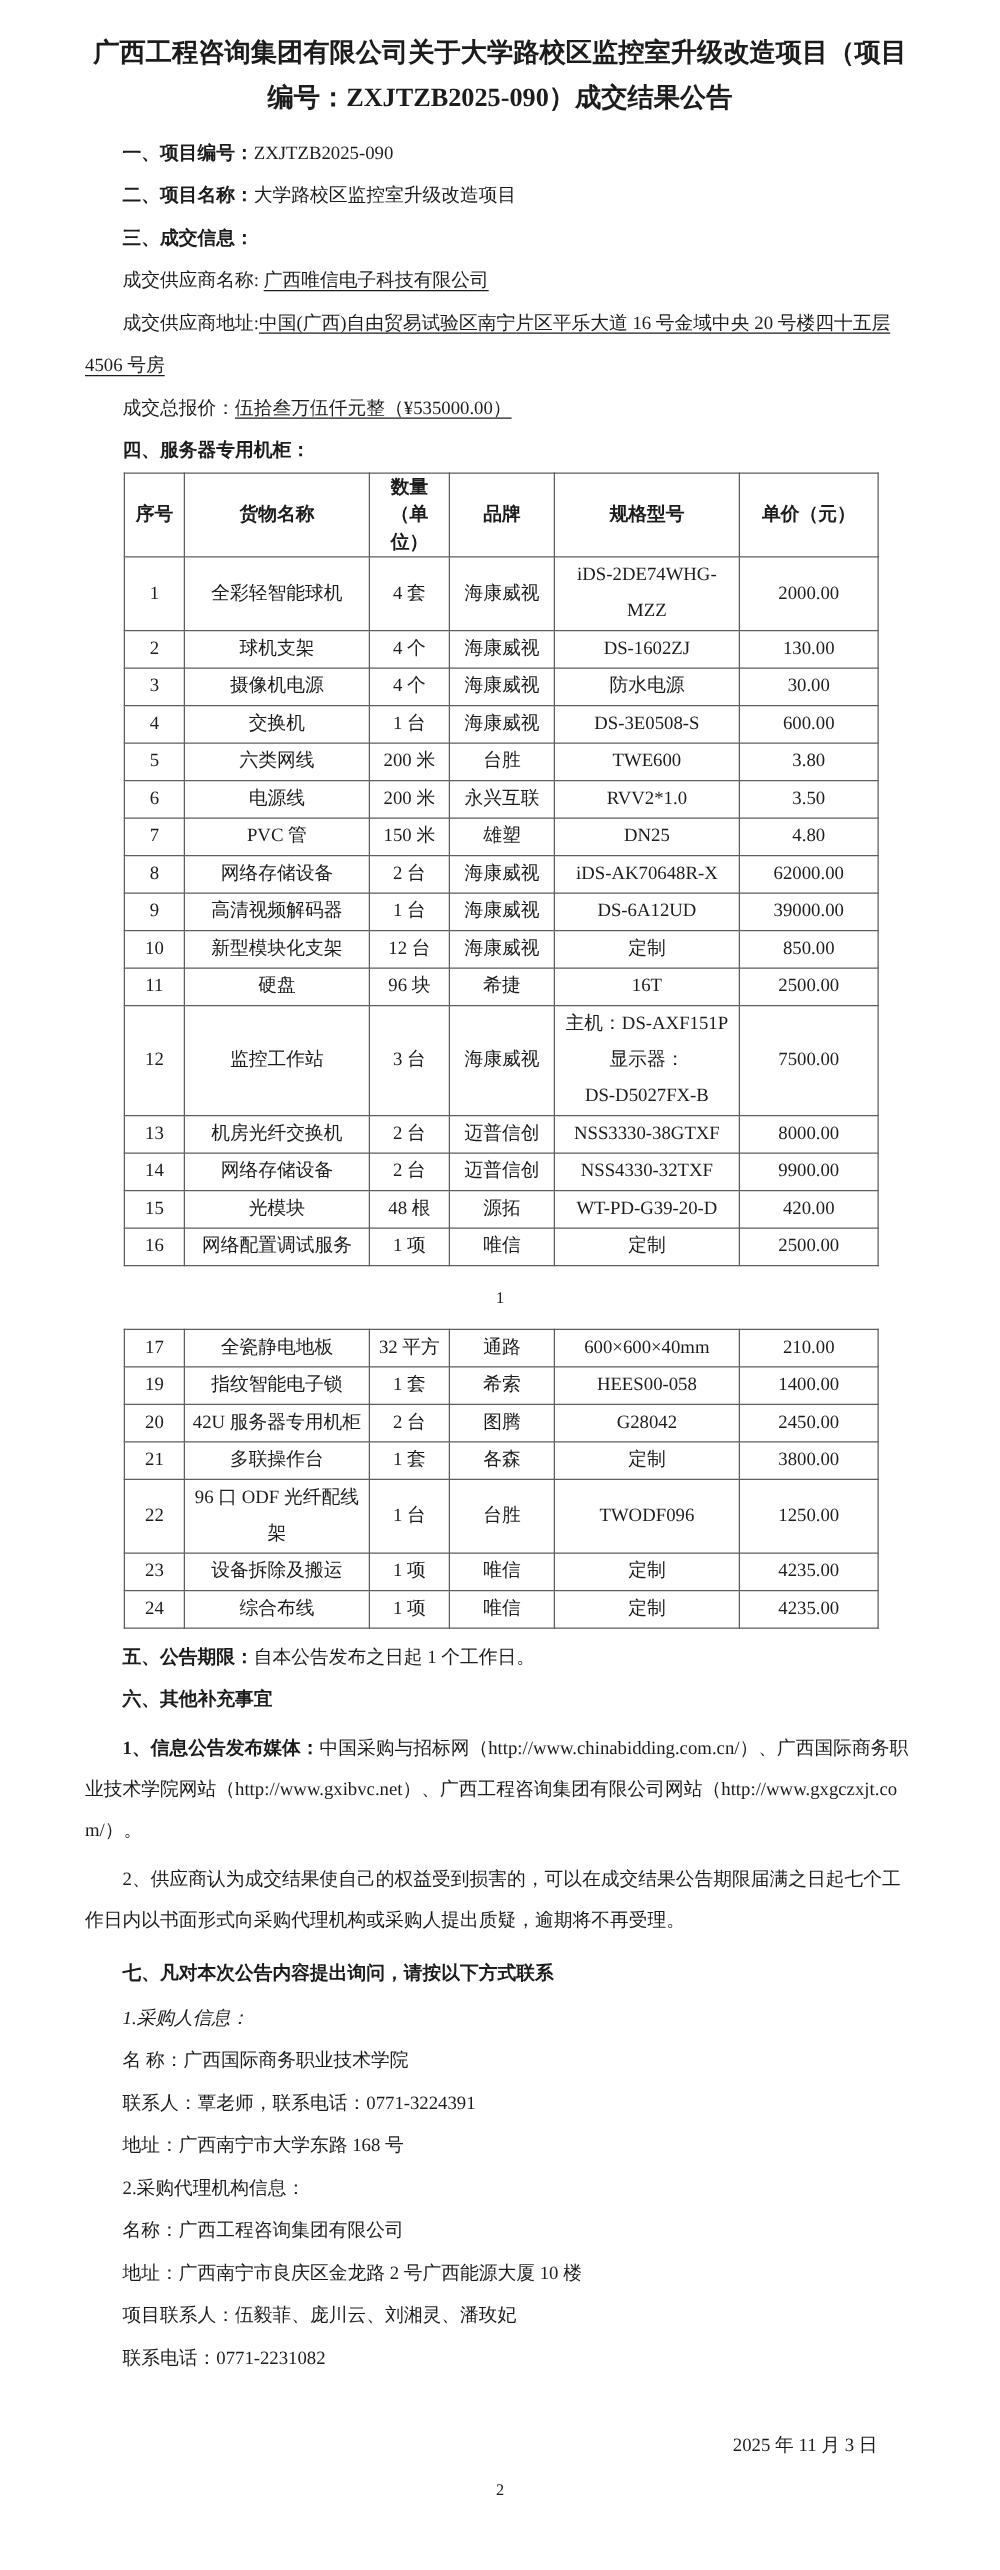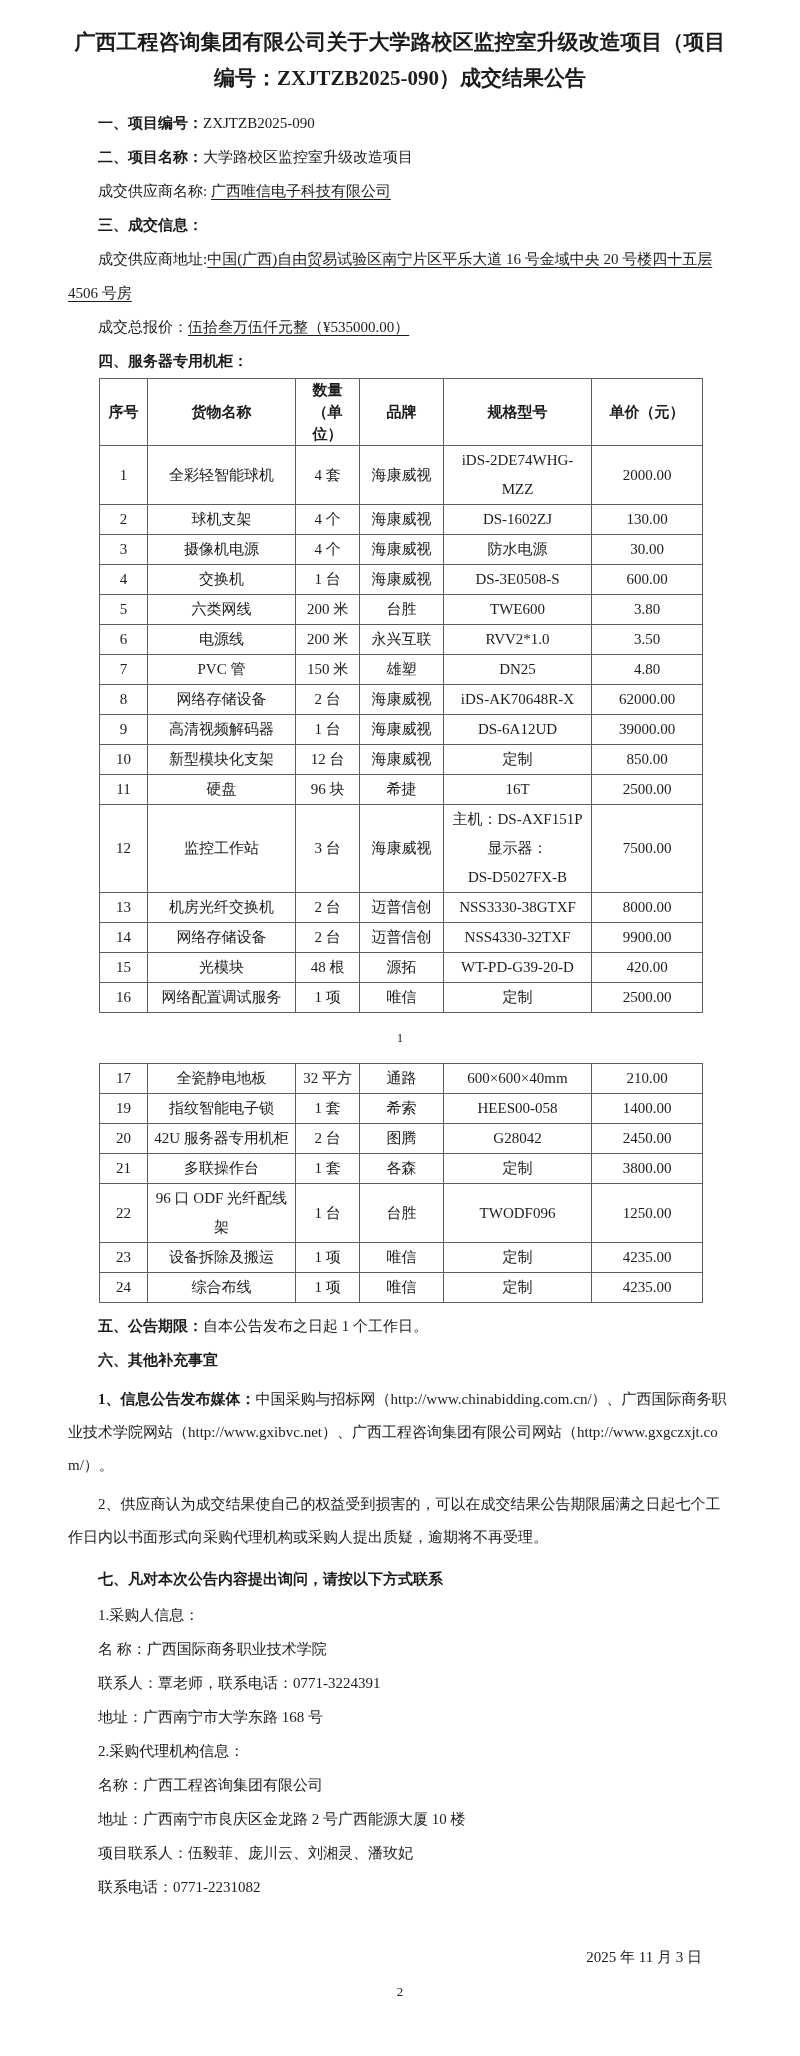--- a/index.html
+++ b/index.html
@@ -14,21 +14,21 @@
   .title {
     font-size:21px; font-weight:bold; text-align:center;
     line-height:36px; max-width:652px; margin:0 auto 10px auto;
   }
   .ln { margin:0; line-height:34px; text-indent:2em; }
   .b { font-weight:bold; }
   .u { text-decoration:underline; text-underline-offset:3px; }
   .para { margin:6px 0 0 0; line-height:33px; text-indent:2em; word-break:break-all; }
   .s5 { margin-top:6px; }
   .s7 { margin-top:8px; }
-  .contact-first { margin-top:2px; }
+  .contact-first { margin-top:2px;font-style:italic; }
   table.items {
     border-collapse:collapse; table-layout:fixed;
     width:603px; margin:0 0 0 31px;
   }
   table.items th, table.items td {
     border:1px solid #5e5e5e; text-align:center; vertical-align:middle;
     white-space:pre-line; padding:0 2px; font-size:15px;
   }
   table.items th { height:50px; font-weight:bold; line-height:22px; }
   table.items td { height:30px; line-height:29px; }
@@ -42,23 +42,23 @@
 <body>
 
 <div class="doc">
 
   <h1 class="title">广西工程咨询集团有限公司关于大学路校区监控室升级改造项目（项目编号：ZXJTZB2025-090）成交结果公告</h1>
 
   <p class="ln"><span class="b">一、项目编号：</span><span>ZXJTZB2025-090</span></p>
 
   <p class="ln"><span class="b">二、项目名称：</span><span>大学路校区监控室升级改造项目</span></p>
 
+  <p class="ln"><span class="b">三、成交信息：</span></p>
+
   <p class="ln"><span>成交供应商名称: </span><span class="u">广西唯信电子科技有限公司</span></p>
-
-  <p class="ln"><span class="b">三、成交信息：</span></p>
 
   <p class="ln"><span>成交供应商地址:</span><span class="u">中国(广西)自由贸易试验区南宁片区平乐大道 16 号金域中央 20 号楼四十五层 4506 号房</span></p>
 
   <p class="ln"><span>成交总报价：</span><span class="u">伍拾叁万伍仟元整（¥535000.00）</span></p>
 
   <p class="ln"><span class="b">四、服务器专用机柜：</span></p>
 
   <table class="items">
     <colgroup>
       <col style="width:48px">

